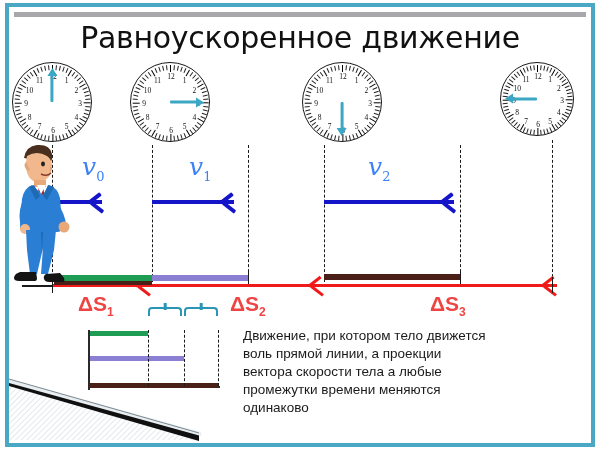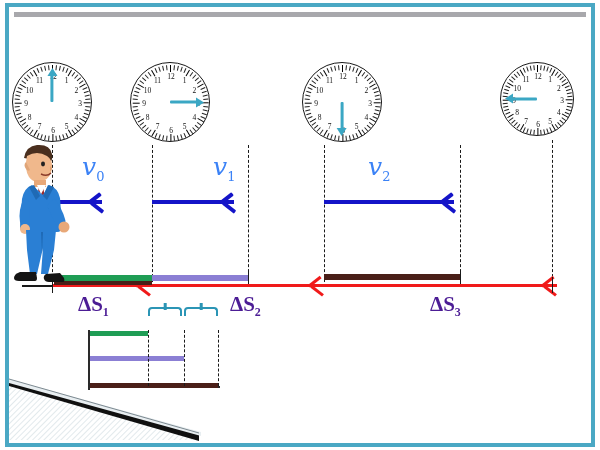--- a/index.html
+++ b/index.html
@@ -140,24 +140,24 @@
   .tickmark {
     position: absolute;
     width: 0;
     border-left: 1.5px solid #1a1a1a;
   }
   
   .seg { position: absolute; height: 6px; }
   
   .dslabel {
     position: absolute;
-    font-family: Liberation Serif, serif;
+    font-family: Liberation Sans, sans-serif;
     font-weight: bold;
     font-size: 21px;
-    color: #4c1d95;
+    color: #ef4444;
     white-space: nowrap;
   }
   .dslabel sub { font-size: 12px; }
   
   .brace {
     position: absolute;
     height: 9px;
     border: 2.6px solid #2b95b5;
     border-bottom: none;
     border-radius: 4px 4px 0 0;
@@ -192,20 +192,21 @@
 </style>
 </head>
 <body>
 
 <div id="slide">
 
   <div class="frame-outer"></div>
   <div class="frame-inner"></div>
   <div class="top-gray-bar"></div>
 
+  <div class="title">Равноускоренное движение</div>
 
   <div class="clock" id="clk0" style="left:12px; top:62px; width:80px; height:80px;">
     <div class="ticks">
         <div class="tick major" style="transform-origin: 50% 38px; transform: rotate(0deg);"></div>
         <div class="tick" style="transform-origin: 50% 38px; transform: rotate(6deg);"></div>
         <div class="tick" style="transform-origin: 50% 38px; transform: rotate(12deg);"></div>
         <div class="tick" style="transform-origin: 50% 38px; transform: rotate(18deg);"></div>
         <div class="tick" style="transform-origin: 50% 38px; transform: rotate(24deg);"></div>
         <div class="tick major" style="transform-origin: 50% 38px; transform: rotate(30deg);"></div>
         <div class="tick" style="transform-origin: 50% 38px; transform: rotate(36deg);"></div>
@@ -522,21 +523,21 @@
   <div class="varrow" style="left:52px; top:200px; width:50px;">
     <div class="head"></div>
   </div>
   <div class="vlabel" style="left:82px; top:152px;">
     <span>v</span><sub>0</sub>
   </div>
 
   <div class="varrow" style="left:152px; top:200px; width:82px;">
     <div class="head"></div>
   </div>
-  <div class="vlabel" style="left:189px; top:152px;margin-left:24px;">
+  <div class="vlabel" style="left:189px; top:152px;">
     <span>v</span><sub>1</sub>
   </div>
 
   <div class="varrow" style="left:324px; top:200px; width:130px;">
     <div class="head"></div>
   </div>
   <div class="vlabel" style="left:368px; top:152px;">
     <span>v</span><sub>2</sub>
   </div>
 
@@ -581,20 +582,27 @@
   <div class="cmp-axis" style="left:88px; top:386px; width:132px; height:1.6px;"></div>
 
   <div class="cbar" style="left:90px; top:331px; width:58px; background:#1f9d55;"></div>
   <div class="cbar" style="left:90px; top:356px; width:94px; background:#8b7fd4;"></div>
   <div class="cbar" style="left:90px; top:383px; width:128px; background:#4a1f18;"></div>
 
   <div class="vline thin" style="left:148px; top:330px; height:56px;"></div>
   <div class="vline thin" style="left:184px; top:330px; height:56px;"></div>
   <div class="vline thin" style="left:218px; top:330px; height:56px;"></div>
 
+  <div class="bodytext">
+    <div>Движение, при котором тело движется</div>
+    <div>воль прямой линии, а проекции</div>
+    <div>вектора скорости тела а любые</div>
+    <div>промежутки времени меняются</div>
+    <div>одинаково</div>
+  </div>
 
   <svg class="man" viewBox="0 0 62 145">
 
     <path d="M14 18 q2 -12 13 -13 q13 -1 15 9 q1 6 -2 9 q-4 -6 -12 -5 q-9 1 -14 0 z" fill="#4a2f1e"></path>
 
     <path d="M17 16 q10 -6 20 0 q6 4 5 12 q-1 10 -9 13 q-9 3 -14 -4 q-5 -8 -2 -21 z" fill="#f0b88c"></path>
 
     <path d="M16 22 q-3 3 0 7 q2 3 4 1 z" fill="#e0a578"></path>
 
     <ellipse cx="33" cy="24" rx="2" ry="2.4" fill="#222"></ellipse>

